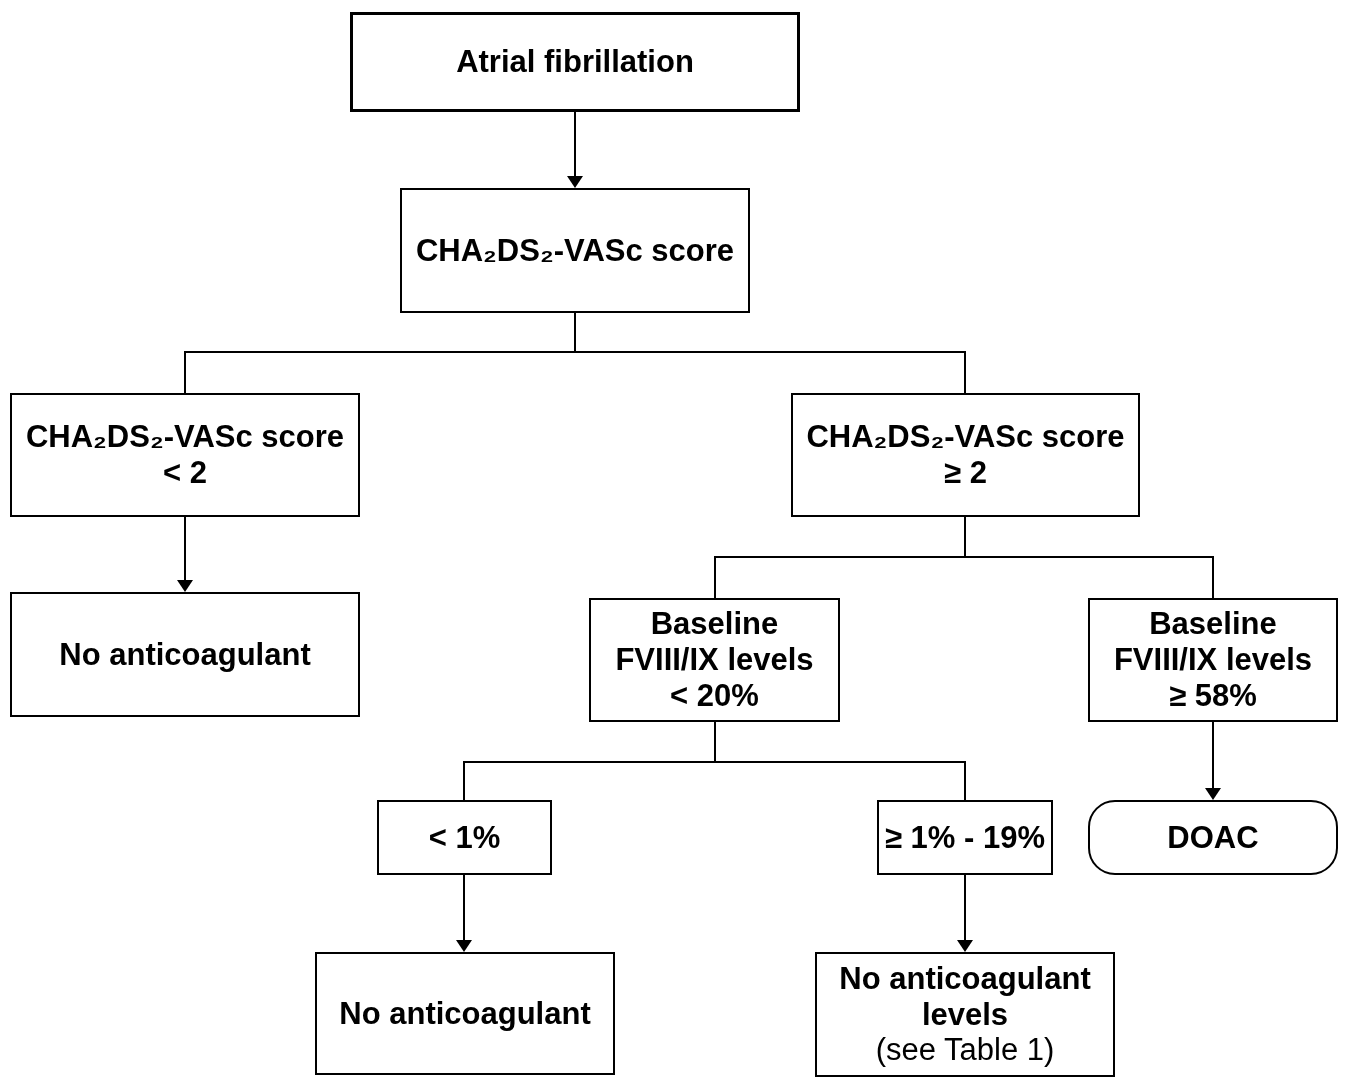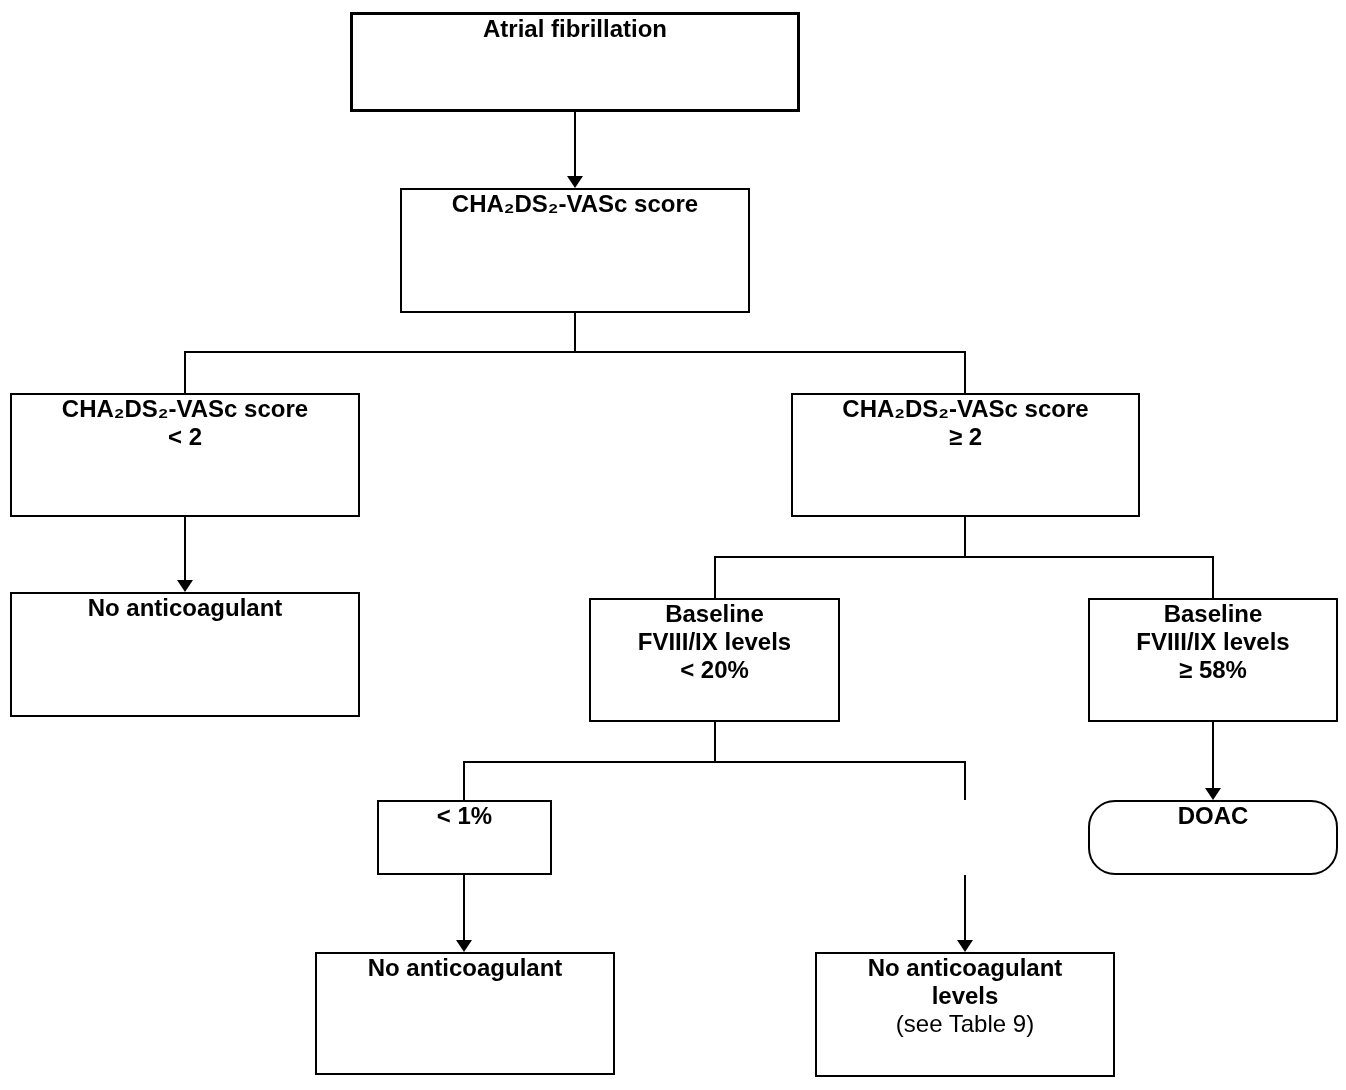--- a/index.html
+++ b/index.html
@@ -17,23 +17,23 @@
     overflow: hidden;
   }
   .node {
     position: absolute;
     box-sizing: border-box;
     background: #ffffff;
     border: 2px solid #000000;
     display: flex;
     flex-direction: column;
     align-items: center;
-    justify-content: flex-start;
+    justify-content: center;
     text-align: center;
-    font-size: 24px;
+    font-size: 31px;
     font-weight: bold;
     line-height: 1.16;
     white-space: nowrap;
   }
   .node.thick { border-width: 3px; }
   .node .regular { font-weight: normal; }
   .cline {
     position: absolute;
     background: #000000;
   }
@@ -82,33 +82,36 @@
   <div class="node" style="left:1088px; top:598px; width:250px; height:124px;">
     <span>Baseline</span>
     <span>FVIII/IX levels</span>
     <span>≥ 58%</span>
   </div>
 
   <div class="node" style="left:377px; top:800px; width:175px; height:75px;">
     <span>&lt; 1%</span>
   </div>
 
+  <div class="node" style="left:877px; top:800px; width:176px; height:75px;">
+    <span>≥ 1% - 19%</span>
+  </div>
 
   <div class="node" style="left:1088px; top:800px; width:250px; height:75px;border-radius:27px;">
     <span>DOAC</span>
   </div>
 
   <div class="node" style="left:315px; top:952px; width:300px; height:123px;">
     <span>No anticoagulant</span>
   </div>
 
   <div class="node" style="left:815px; top:952px; width:300px; height:125px;">
     <span>No anticoagulant</span>
     <span>levels</span>
-    <span class="regular">(see Table 9)</span>
+    <span class="regular">(see Table 1)</span>
   </div>
 
   <div class="cline" style="left:574px; top:112px; width:2px; height:66px;"></div>
   <div class="arrowhead" style="left:567px; top:176px;"></div>
 
   <div class="cline" style="left:574px; top:313px; width:2px; height:40px;"></div>
   <div class="cline" style="left:184px; top:351px; width:782px; height:2px;"></div>
   <div class="cline" style="left:184px; top:351px; width:2px; height:42px;"></div>
   <div class="cline" style="left:964px; top:351px; width:2px; height:42px;"></div>
 

